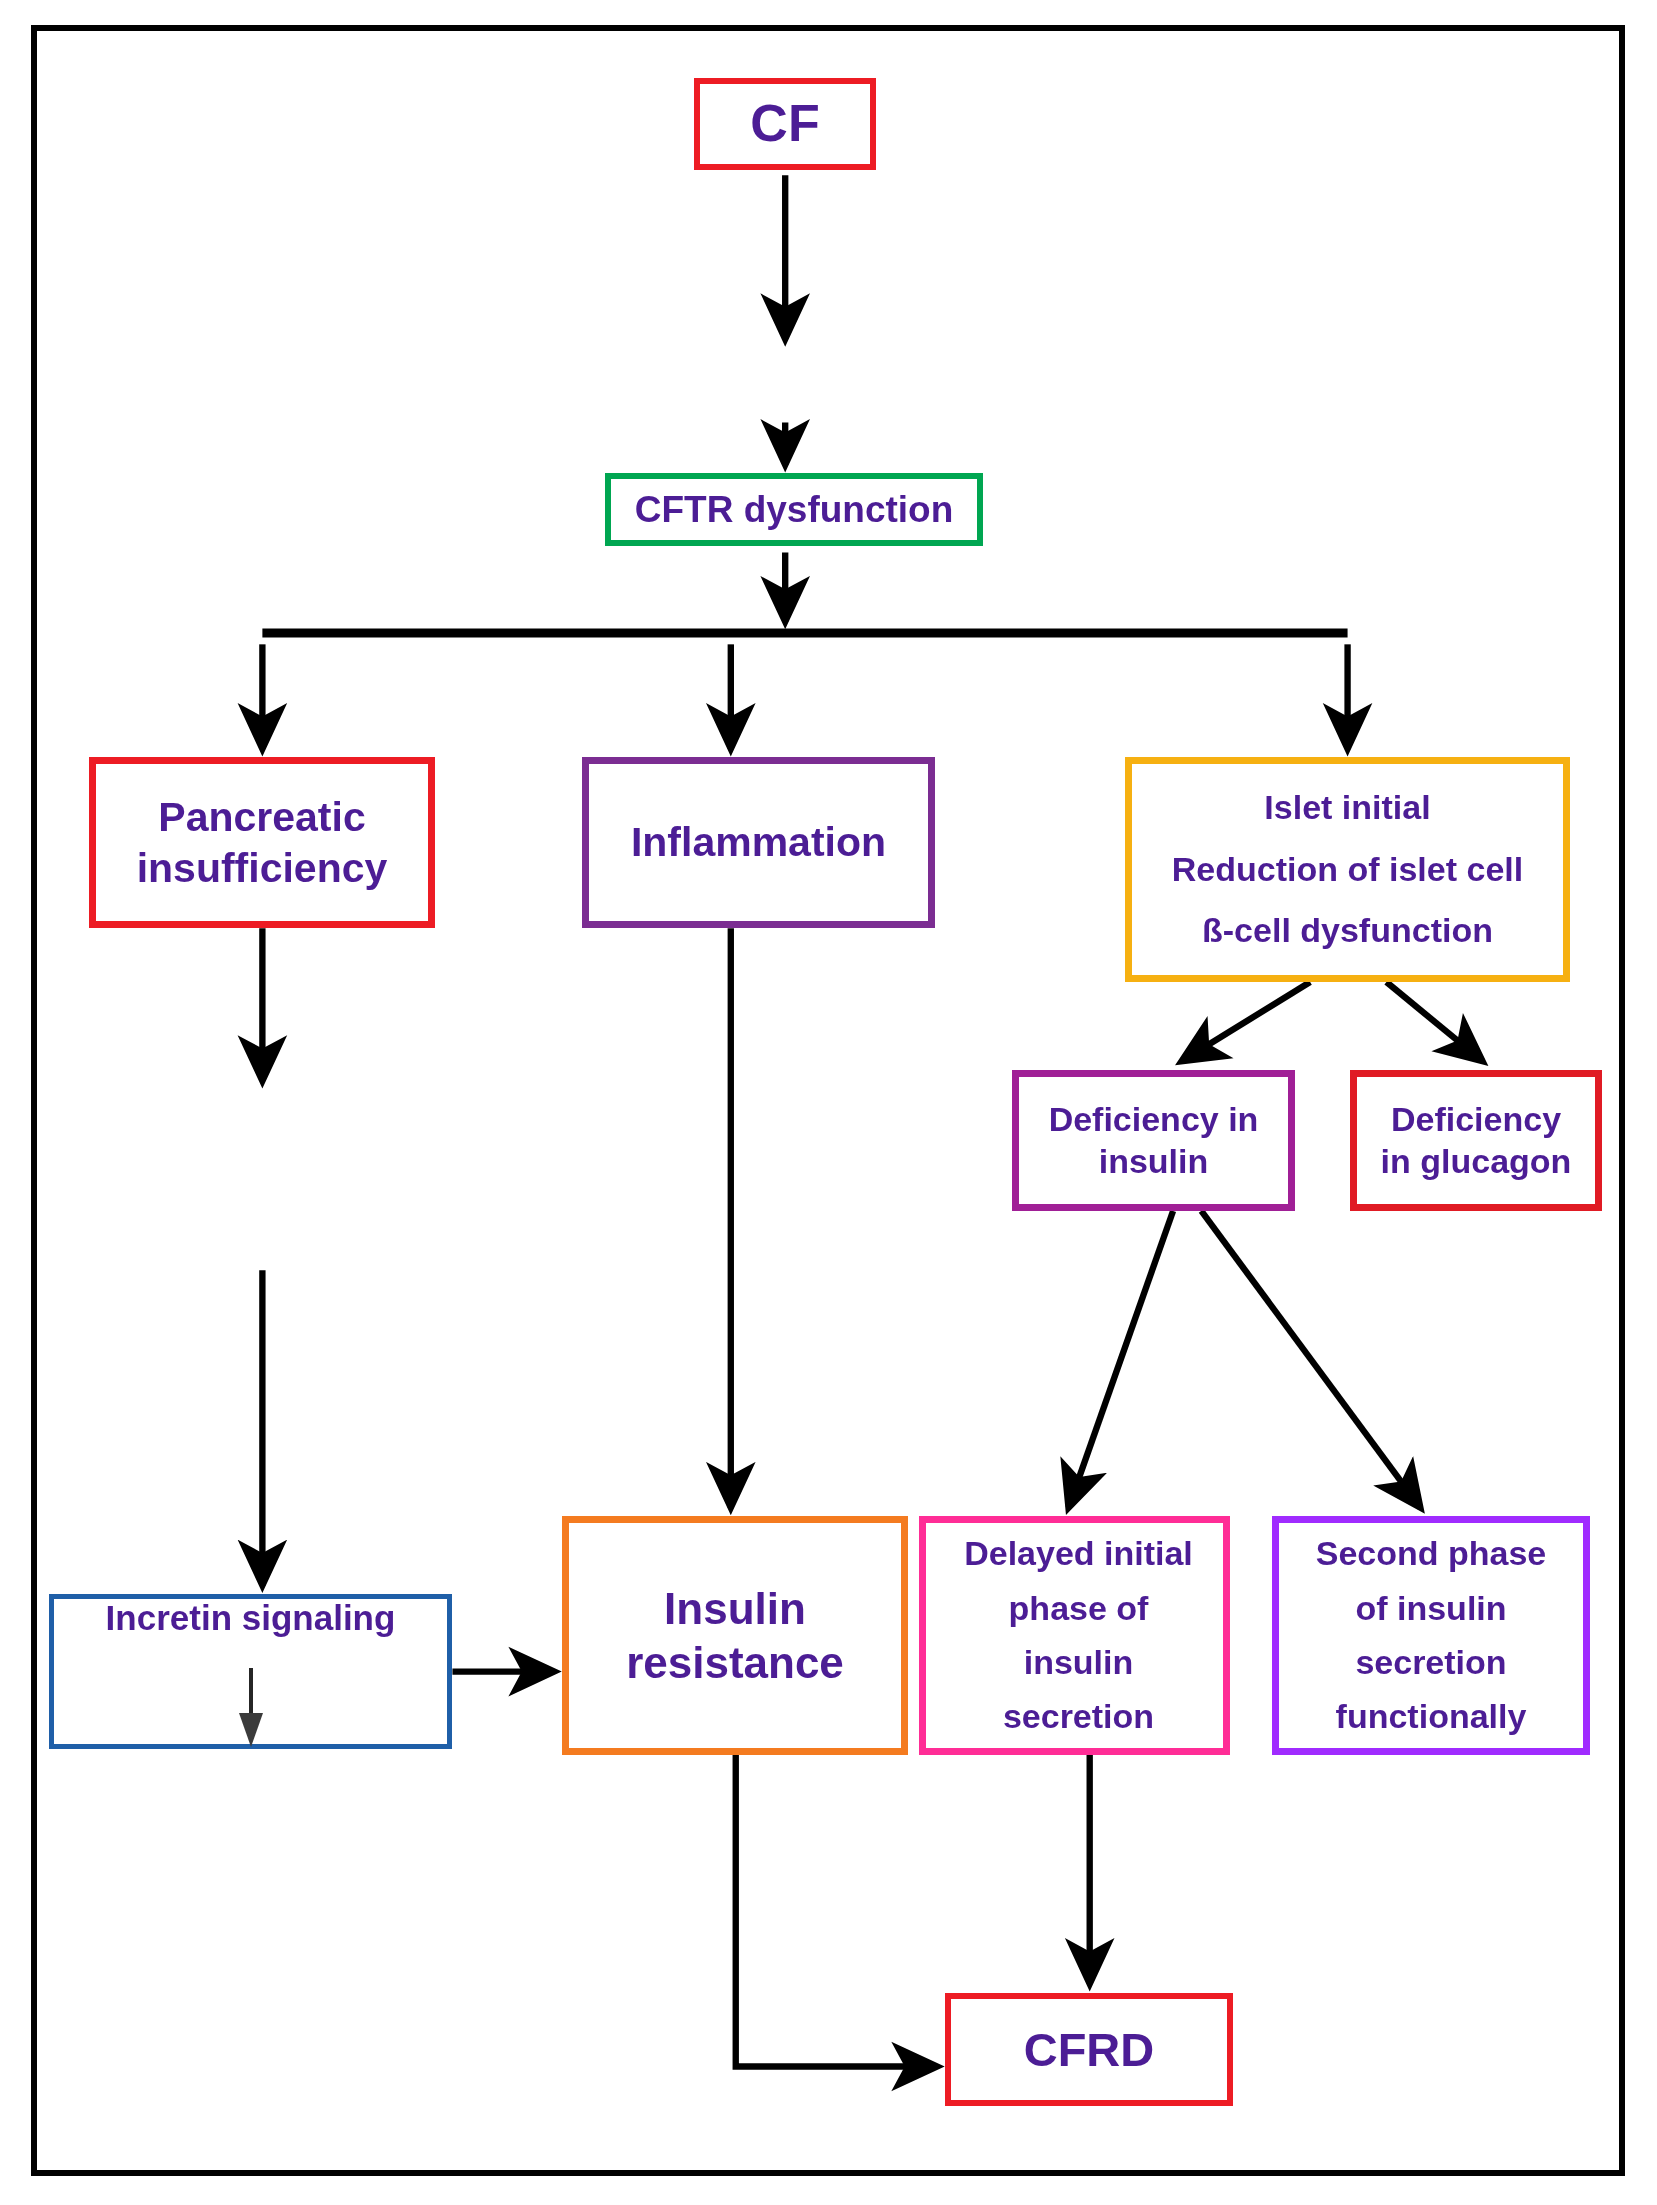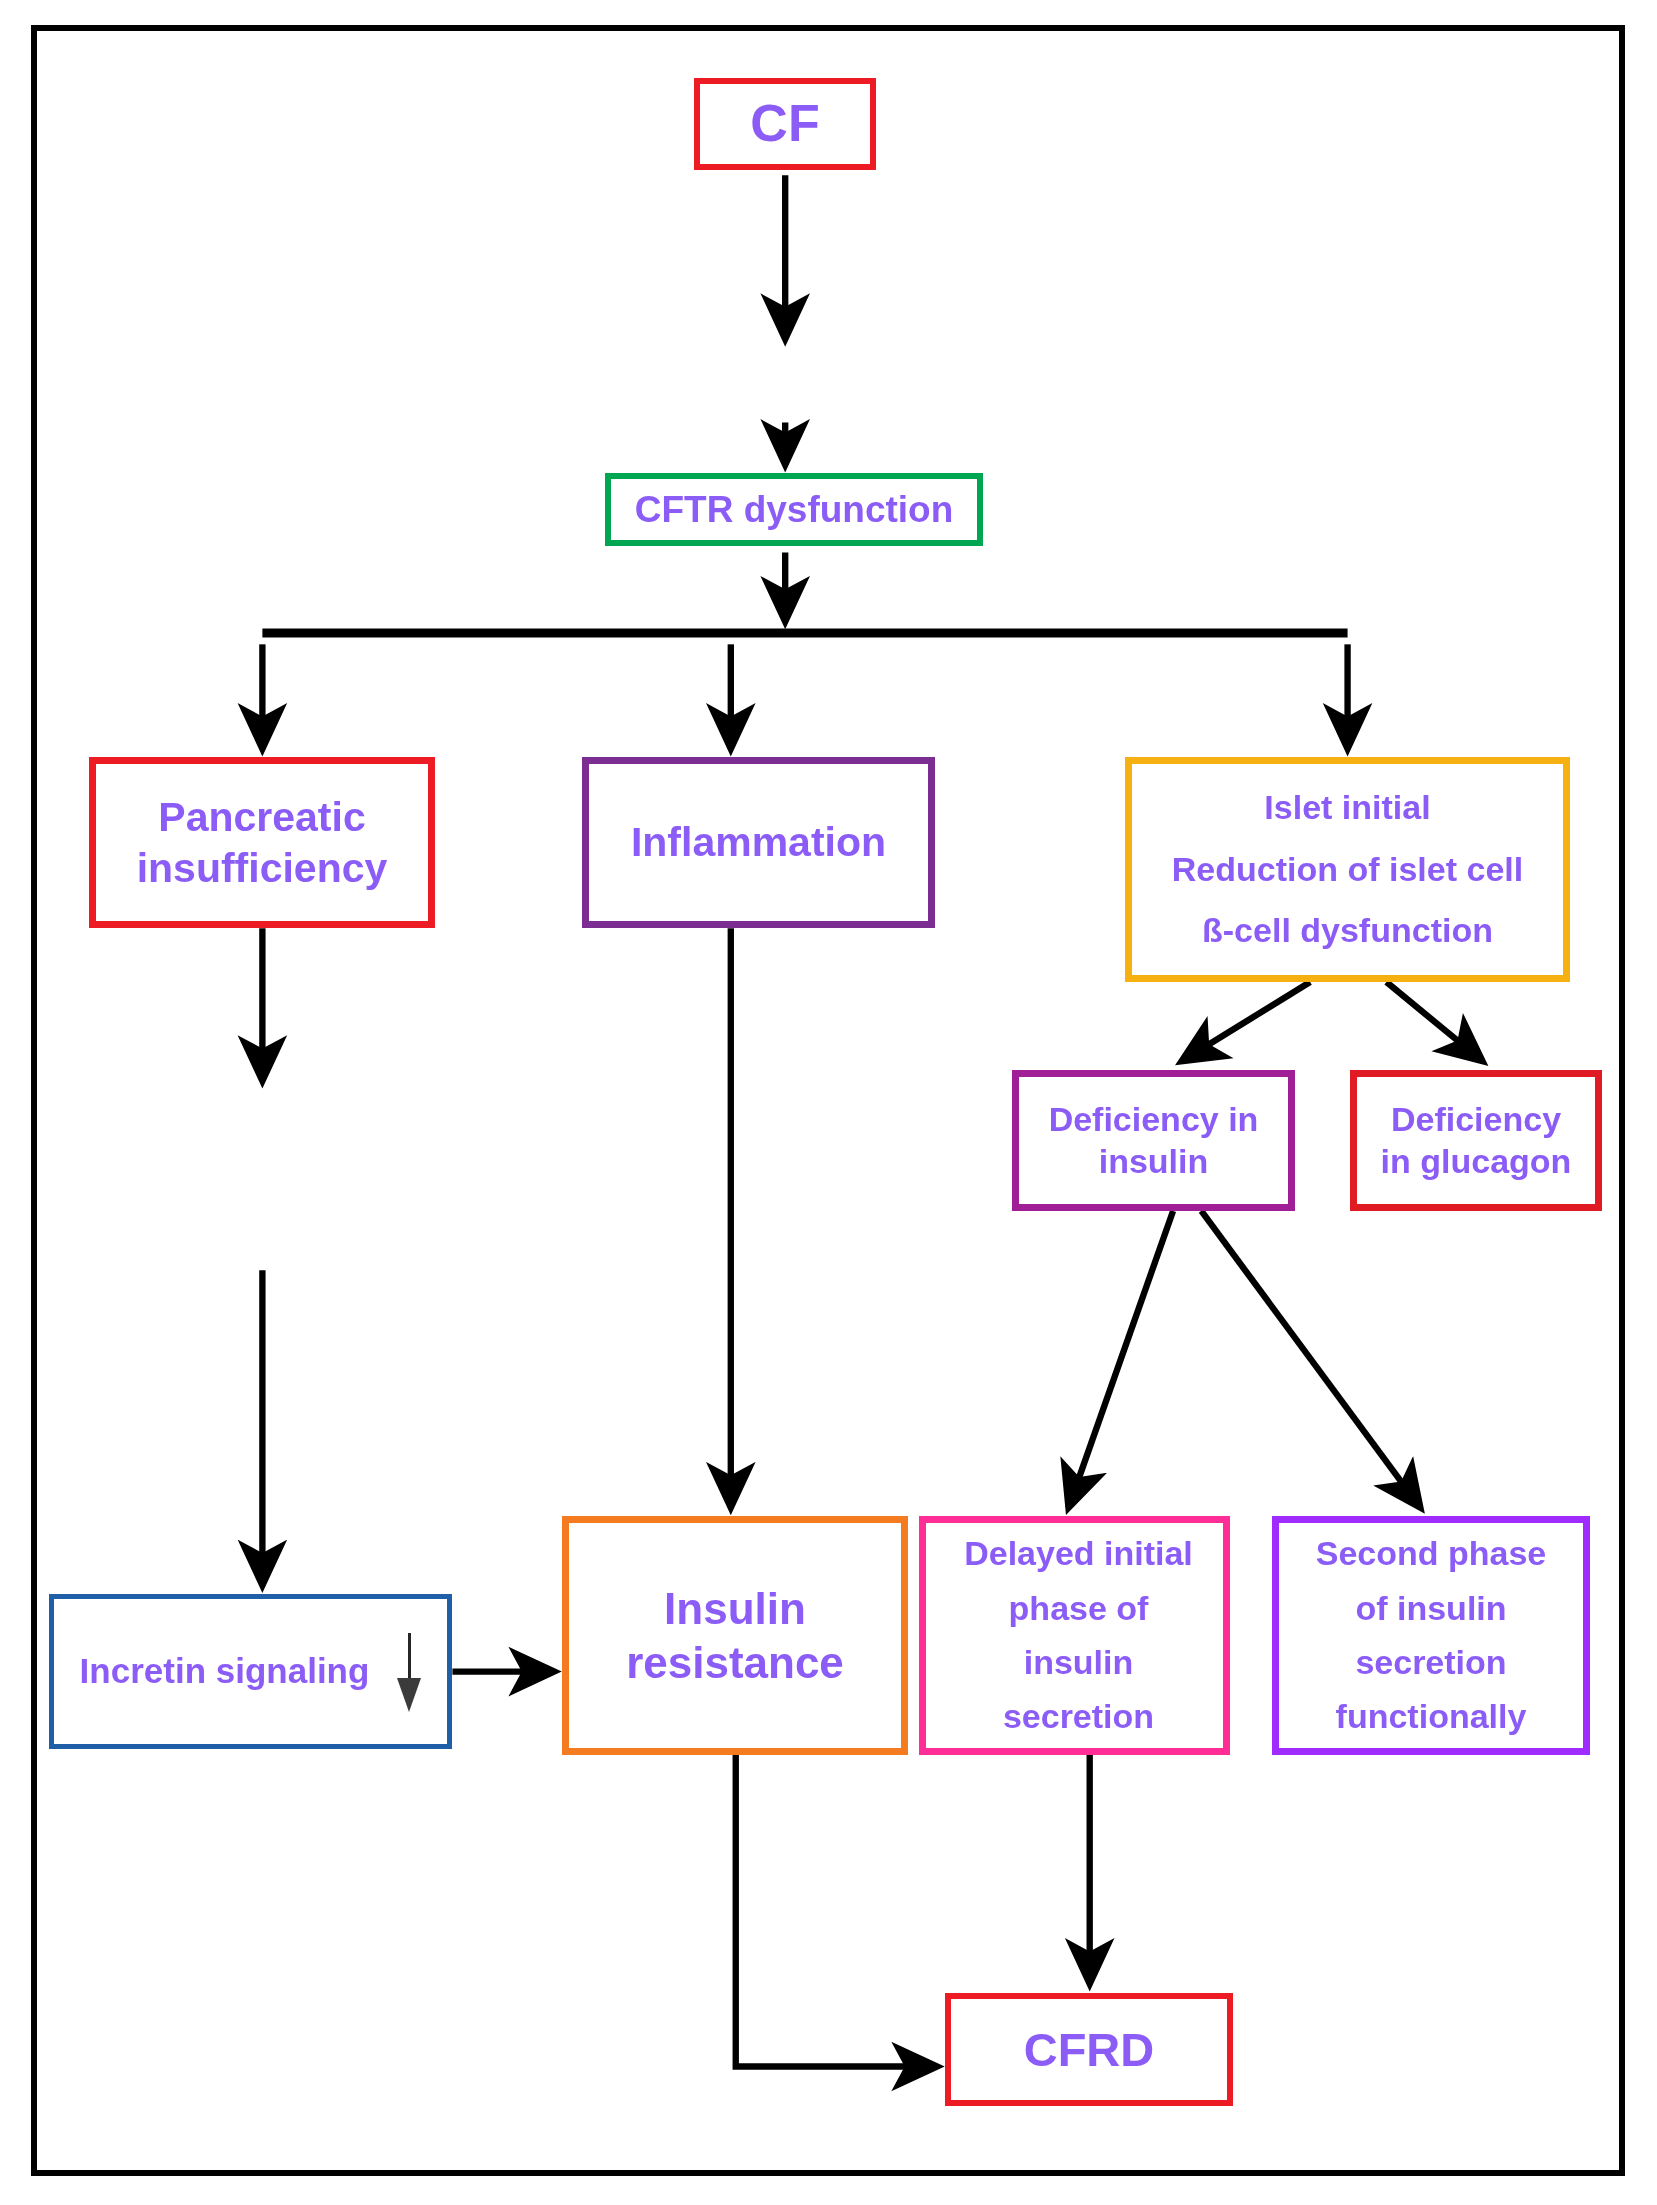--- a/index.html
+++ b/index.html
@@ -36,21 +36,21 @@
   }
   .node {
     position: absolute;
     box-sizing: border-box;
     background: #ffffff;
     display: flex;
     flex-direction: column;
     align-items: center;
     justify-content: center;
     text-align: center;
-    color: #8b5cf6;
+    color: #4c1d95;
     line-height: 1.22;
   }
   .node .line { display: block; white-space: nowrap; }
 
   
   #n-cf           { left:694px;  top:78px;  width:182px; height:92px; border:6.4px solid #ed1c24; font-size:52px; font-weight:bold; }
   #n-mut          { left:579px;  top:348px;  width:413px; height:69px;  border:6.4px solid #1b7bc1; font-size:37px; font-weight:bold; }
   #n-dys          { left:605px;  top:473px;  width:378px; height:73px; border:6.4px solid #00a651; font-size:37px; font-weight:bold; }
   #n-panc         { left:89px;  top:757px; width:346px; height:171px; border:7.8px solid #ed1c24; font-size:41px; font-weight:bold; }
   #n-infl         { left:554px;  top:757px; width:353px; height:171px; border:7.8px solid #7b2d92; font-size:41px; font-weight:bold;margin-left:28px; }
@@ -63,21 +63,21 @@
   #n-incr         { left:49px;   top:1594px; width:403px; height:155px; border:5.7px solid #1f5fa8; font-size:35px; font-weight:bold; }
   #n-insres       { left:562px;  top:1516px; width:346px; height:239px; border:7.8px solid #f47b20; font-size:44px; font-weight:bold; }
   #n-delay        { left:919px; top:1516px; width:311px; height:239px; border:7.8px solid #ff2d96; font-size:34px; font-weight:bold;padding-left:8px; }
   #n-delay .line  { margin: 6.4px 0; }
   #n-second       { left:1272px; top:1516px; width:318px; height:239px; border:7.8px solid #a02bff; font-size:34px; font-weight:bold; }
   #n-second .line { margin: 6.4px 0; }
   #n-cfrd         { left:945px; top:1993px; width:288px; height:113px; border:6.4px solid #ed1c24; font-size:47px; font-weight:bold; }
 
   .incretin-inner {
     display: flex;
-    flex-direction: row;
+    flex-direction: column;
     align-items: center;
     justify-content: center;
     gap: 28px;
     width: 100%;
   }
   .down-arrow-glyph {
     display: inline-block;
     position: relative;
     width: 24px;
     height: 78px;

